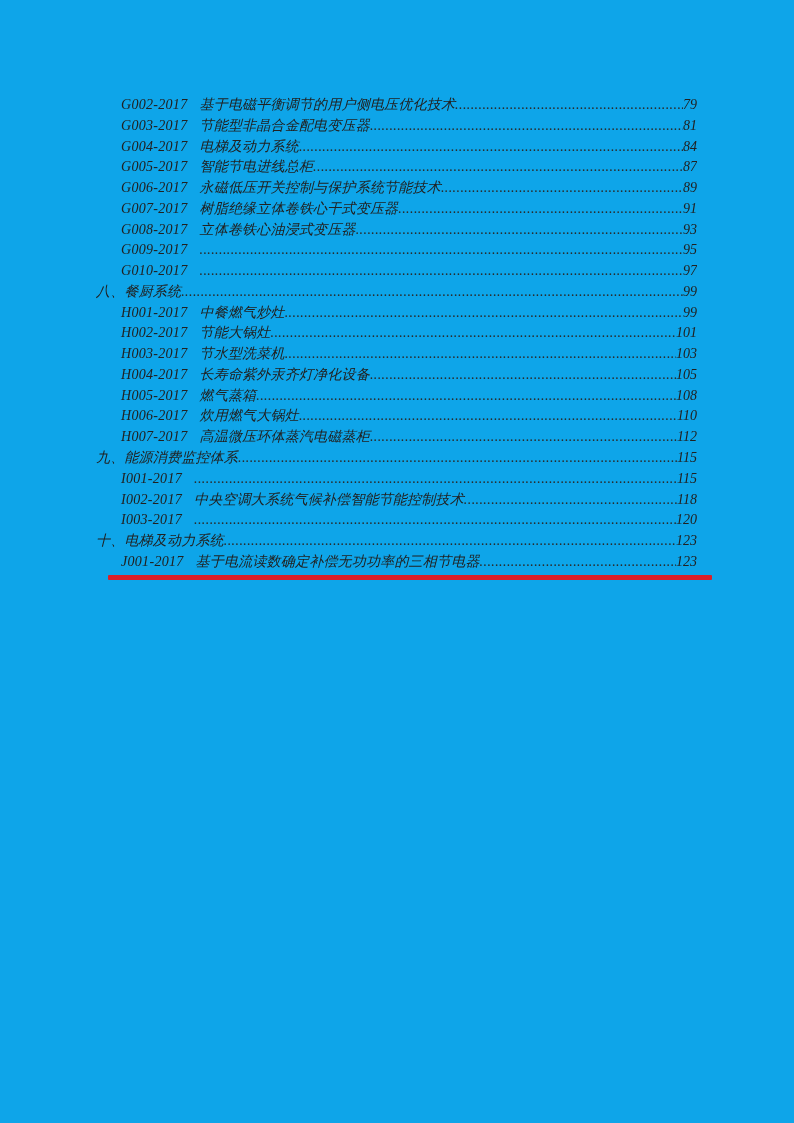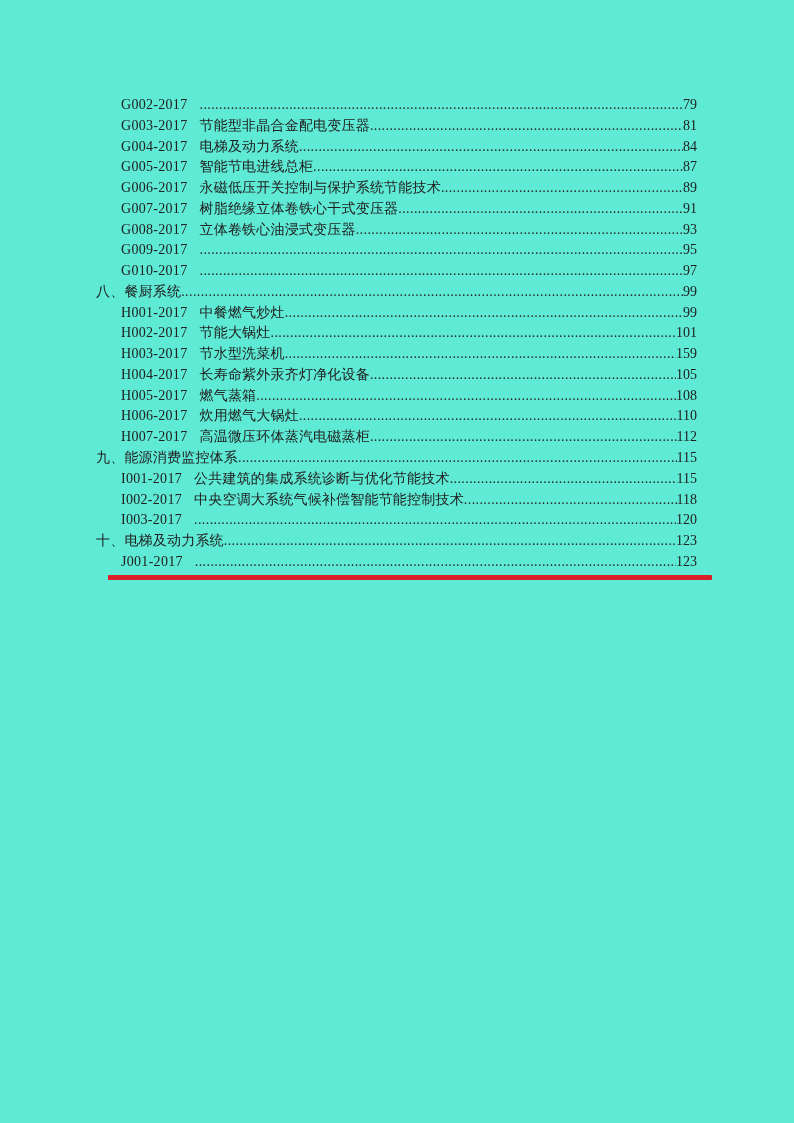--- a/index.html
+++ b/index.html
@@ -4,24 +4,25 @@
 <style>
   html, body {
     margin: 0;
     padding: 0;
     background: #ffffff;
   }
   .page {
     position: relative;
     width: 794px;
     height: 1123px;
-    background: #5eead4;
+    background: #0ea5e9;
     overflow: hidden;
     font-family: "Liberation Serif", "DejaVu Serif", serif;
     color: #212121;
+    font-style: italic;
   }
   .toc {
     position: absolute;
     left: 96px;
     top: 95px;
     width: 601px;
   }
   .toc-row {
     display: flex;
     align-items: baseline;
@@ -65,20 +66,21 @@
     border-radius: 1px;
   }
 </style>
 </head>
 <body>
 
 <div class="page">
   <div class="toc">
       <div class="toc-row item">
         <span class="code">G002-2017</span>
+        <span class="title">基于电磁平衡调节的用户侧电压优化技术</span>
         <span class="dots">............................................................................................................................................................................................................................</span>
         <span class="pagenum">79</span>
       </div>
       <div class="toc-row item">
         <span class="code">G003-2017</span>
         <span class="title">节能型非晶合金配电变压器</span>
         <span class="dots">............................................................................................................................................................................................................................</span>
         <span class="pagenum">81</span>
       </div>
       <div class="toc-row item">
@@ -135,21 +137,21 @@
       <div class="toc-row item">
         <span class="code">H002-2017</span>
         <span class="title">节能大锅灶</span>
         <span class="dots">............................................................................................................................................................................................................................</span>
         <span class="pagenum">101</span>
       </div>
       <div class="toc-row item">
         <span class="code">H003-2017</span>
         <span class="title">节水型洗菜机</span>
         <span class="dots">............................................................................................................................................................................................................................</span>
-        <span class="pagenum">159</span>
+        <span class="pagenum">103</span>
       </div>
       <div class="toc-row item">
         <span class="code">H004-2017</span>
         <span class="title">长寿命紫外汞齐灯净化设备</span>
         <span class="dots">............................................................................................................................................................................................................................</span>
         <span class="pagenum">105</span>
       </div>
       <div class="toc-row item">
         <span class="code">H005-2017</span>
         <span class="title">燃气蒸箱</span>
@@ -168,21 +170,20 @@
         <span class="dots">............................................................................................................................................................................................................................</span>
         <span class="pagenum">112</span>
       </div>
       <div class="toc-row section">
         <span class="label">九、能源消费监控体系</span>
         <span class="dots">............................................................................................................................................................................................................................</span>
         <span class="pagenum">115</span>
       </div>
       <div class="toc-row item">
         <span class="code">I001-2017</span>
-        <span class="title">公共建筑的集成系统诊断与优化节能技术</span>
         <span class="dots">............................................................................................................................................................................................................................</span>
         <span class="pagenum">115</span>
       </div>
       <div class="toc-row item">
         <span class="code">I002-2017</span>
         <span class="title">中央空调大系统气候补偿智能节能控制技术</span>
         <span class="dots">............................................................................................................................................................................................................................</span>
         <span class="pagenum">118</span>
       </div>
       <div class="toc-row item">
@@ -190,18 +191,19 @@
         <span class="dots">............................................................................................................................................................................................................................</span>
         <span class="pagenum">120</span>
       </div>
       <div class="toc-row section">
         <span class="label">十、电梯及动力系统</span>
         <span class="dots">............................................................................................................................................................................................................................</span>
         <span class="pagenum">123</span>
       </div>
       <div class="toc-row item">
         <span class="code">J001-2017</span>
+        <span class="title">基于电流读数确定补偿无功功率的三相节电器</span>
         <span class="dots">............................................................................................................................................................................................................................</span>
         <span class="pagenum">123</span>
       </div>
     </div>
   <div class="annotation-underline" style="background: rgb(218, 33, 40);"></div>
 </div>
 
 </body></html>

